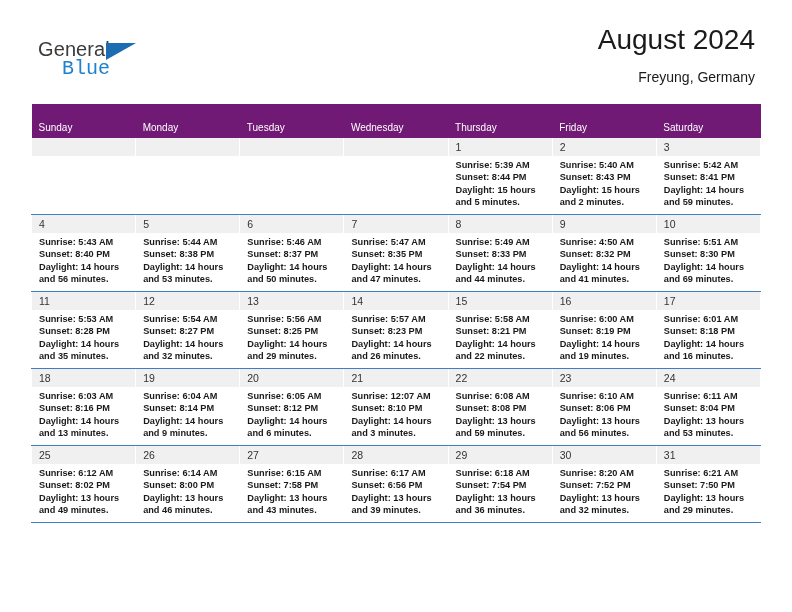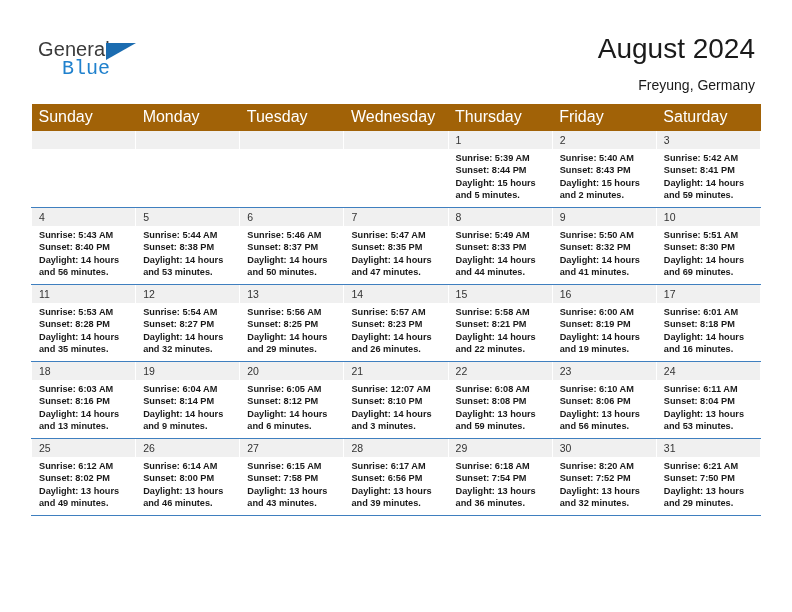--- a/index.html
+++ b/index.html
@@ -58,53 +58,53 @@
     position: absolute;
     left: 24px;
     top: 19px;
     font-size: 20px;
     color: #2081cd;
     font-family: Liberation Mono, monospace;
   }
   .title {
     position: absolute;
     right: 37px;
-    top: 33px;
+    top: 24px;
     font-size: 28px;
     color: #1a1a1a;
     text-align: right;
     white-space: nowrap;
     font-weight: normal;
   }
   .subtitle {
     position: absolute;
     right: 37px;
-    top: 77px;
+    top: 69px;
     font-size: 14px;
     color: #1a1a1a;
     text-align: right;
     white-space: nowrap;
   }
 
   
   .calendar {
     position: absolute;
     left: 31px;
     top: 104px;
     width: 730px;
     border-collapse: collapse;
     table-layout: fixed;
   }
   .calendar th {
-    background: #a16207;
+    background: #701a75;
     color: #ffffff;
-    font-size: 16px;
+    font-size: 10px;
     font-weight: normal;
     text-align: left;
-    padding: 4px 0 5px 7px;
+    padding: 17px 0 5px 7px;
     height: 12px;
     border: none;
   }
   .calendar td {
     vertical-align: top;
     padding: 0;
     border-left: 1px solid #ffffff;
     border-right: 1px solid #ffffff;
     border-bottom: 1px solid #3f7fbf;
     height: 76px;
@@ -252,21 +252,21 @@
           <span class="info">
             <span>Sunrise: 5:49 AM</span>
             <span>Sunset: 8:33 PM</span>
             <span>Daylight: 14 hours</span>
             <span>and 44 minutes.</span>
           </span>
         </td>
         <td>
           <span class="daynum">9</span>
           <span class="info">
-            <span>Sunrise: 5:50 AM</span>
+            <span>Sunrise: 4:50 AM</span>
             <span>Sunset: 8:32 PM</span>
             <span>Daylight: 14 hours</span>
             <span>and 41 minutes.</span>
           </span>
         </td>
         <td>
           <span class="daynum">10</span>
           <span class="info">
             <span>Sunrise: 5:51 AM</span>
             <span>Sunset: 8:30 PM</span>

